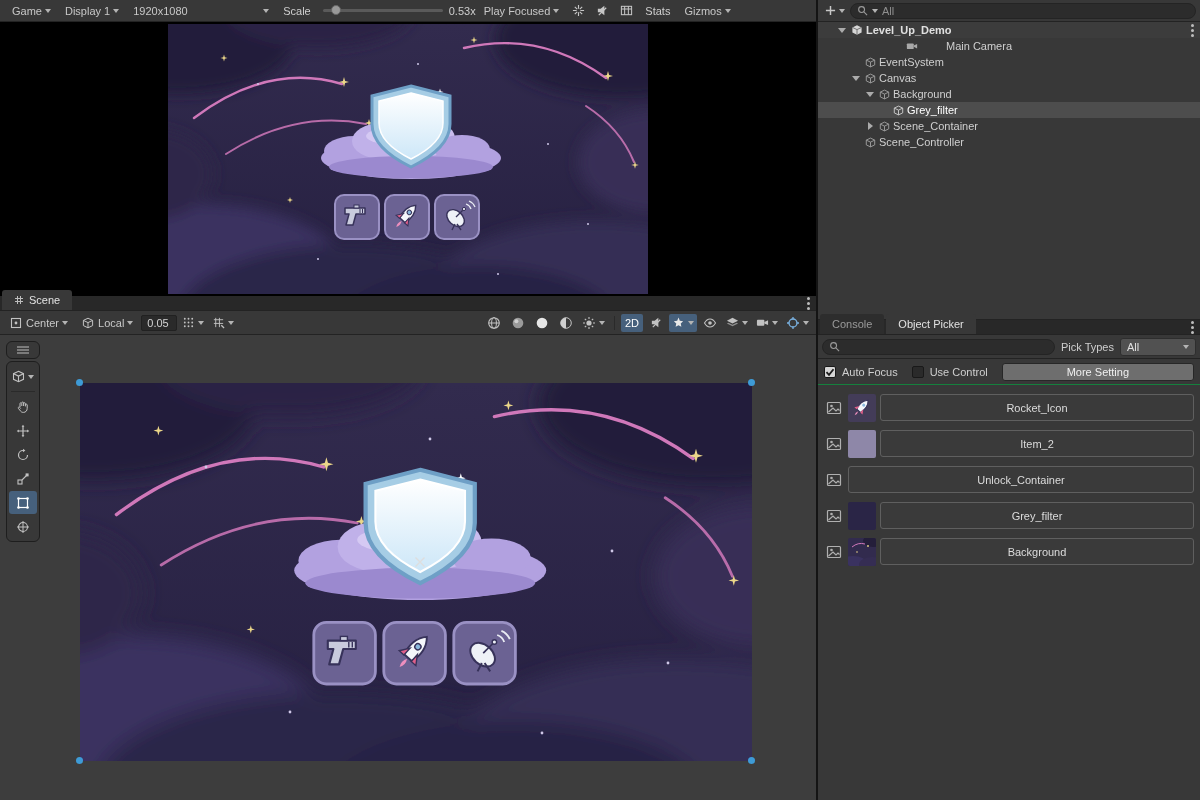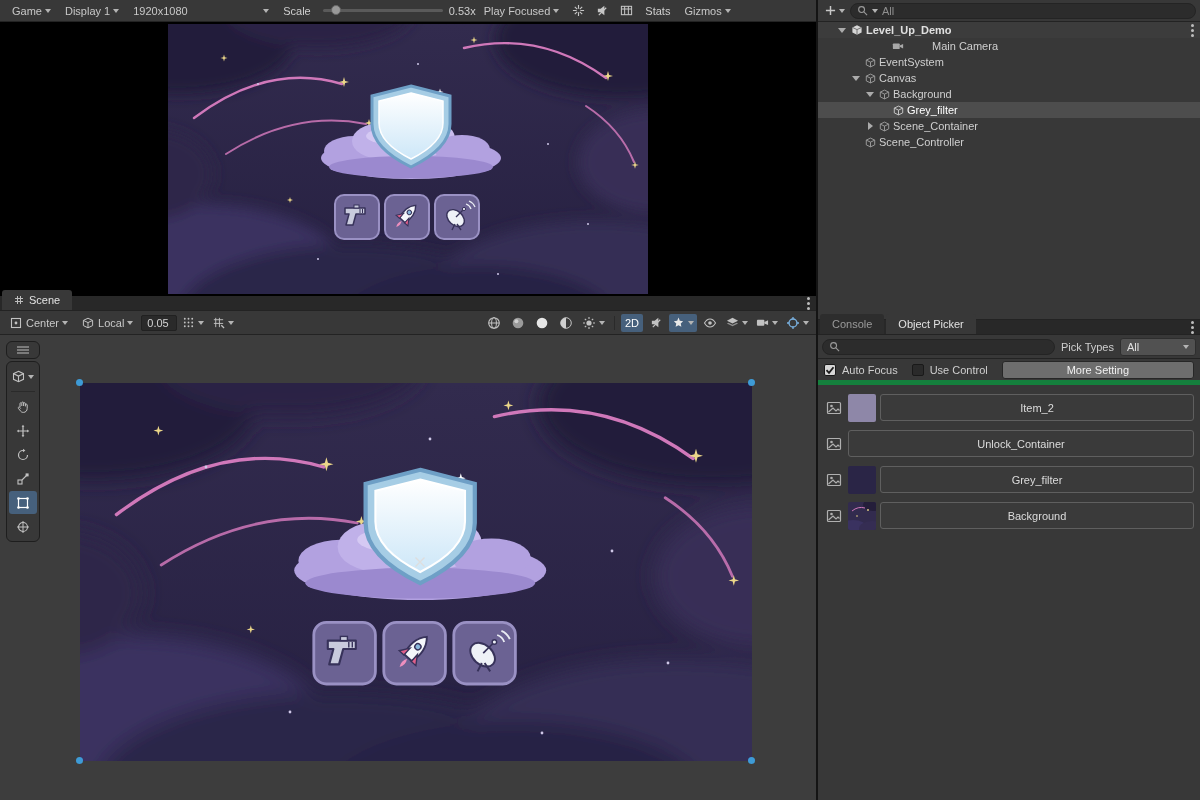--- a/index.html
+++ b/index.html
@@ -66,21 +66,21 @@
   #hier-tree { height:298px; background:#383838; border-bottom:1px solid #232323; overflow:hidden; }
   .trow { height:16px; display:flex; align-items:center; gap:3px; color:#cfcfcf; }
   .trow .slot { width:12px; display:flex; justify-content:center; flex:none; }
   .trow.header { background:#3c3c3c; font-weight:bold; color:#e0e0e0; }
   .trow.selected { background:#4d4d4d; color:#ffffff; }
 
   
   #picker-toolbar { height:24px; padding:0 4px; gap:6px; }
   .drop { background:#515151; border:1px solid #2e2e2e; border-radius:3px; height:18px; display:flex; align-items:center; justify-content:space-between; padding:0 6px; color:#e0e0e0; }
   #picktypes-drop { width:76px; }
-  #picker-options { height:26px; display:flex; align-items:center; gap:6px; padding:0 6px; background:#383838; border-bottom:5px solid #15803d; }
+  #picker-options { height:26px; display:flex; align-items:center; gap:6px; padding:0 6px; background:#383838; border-bottom:1px solid #15803d; }
   .cb { width:12px; height:12px; border-radius:2px; background:#2a2a2a; border:1px solid #191919; display:flex; align-items:center; justify-content:center; flex:none; }
   .cb.checked { background:#d6d6d6; }
   .cb-label { margin-right:8px; }
   #more-setting-btn { flex:1; height:18px; background:#6e6e6e; border:1px solid #272727; border-radius:3px; color:#f0f0f0; font-family:inherit; font-size:11px; }
   #picker-list { flex:1; background:#383838; padding:8px 6px; display:flex; flex-direction:column; gap:7px; overflow:hidden; }
   .prow { display:flex; align-items:center; gap:4px; height:29px; }
   .pimg { width:20px; height:20px; display:flex; align-items:center; justify-content:center; flex:none; }
   .pthumb { width:28px; height:28px; border-radius:2px; overflow:hidden; flex:none; }
   .pthumb svg { width:100%; height:100%; display:block; }
   .pbtn { flex:1; height:27px; background:#3a3a3a; border:1px solid #5f5f5f; border-radius:3px; color:#dcdcdc; font-family:inherit; font-size:11px; }
@@ -632,21 +632,21 @@
             </svg>
           </span>
         <span>Level_Up_Demo</span>
         <span class="sp"></span>
         <span class="dots3">
             <i></i>
             <i></i>
             <i></i>
           </span>
       </div>
-      <div class="trow" style="padding-left:34px;gap:28px;">
+      <div class="trow" style="padding-left:48px;gap:28px;">
         <span class="slot"></span>
         <span class="i">
             <svg width="12" height="12" viewBox="0 0 14 14">
               <rect x="1" y="4" width="8" height="6.5" rx="1" fill="#a8a8a8"></rect>
               <path d="M9 6.4 13 4.6v5.2L9 8Z" fill="#a8a8a8"></path>
             </svg>
           </span>
         <span>Main Camera</span>
       </div>
       <div class="trow" style="padding-left:32px;">
@@ -756,20 +756,40 @@
           </svg>
         </span>
       <span class="cb-label">Auto Focus</span>
       <span class="cb"></span>
       <span class="cb-label">Use Control</span>
       <button id="more-setting-btn">More Setting</button>
     </div>
 
     <div id="picker-list">
 
+      <div class="prow">
+        <span class="pimg i">
+            <svg width="16" height="16" viewBox="0 0 16 16">
+              <rect x="1.5" y="2.5" width="13" height="11" rx="1" fill="none" stroke="#b0b0b0" stroke-width="1.2"></rect>
+              <circle cx="5.5" cy="6" r="1.3" fill="#b0b0b0"></circle>
+              <path d="M2.5 12 7 8l3 3 2-2 1.5 1.5" fill="none" stroke="#b0b0b0" stroke-width="1.2"></path>
+            </svg>
+          </span>
+        <span class="pthumb" style="background:#433c58;">
+            <svg viewBox="0 0 28 28">
+              <g transform="translate(14,13) rotate(42)">
+                <path d="M0,-9 C3.5,-5.5 4,0 2.4,5 L-2.4,5 C-4,0 -3.5,-5.5 0,-9 Z" fill="#f4f6fa" stroke="#37325a"></path>
+                <circle cx="0" cy="-2.5" r="1.5" fill="#8bb9dd"></circle>
+                <path d="M2.4,0.8 L5.5,5.3 L2.4,5.3 Z M-2.4,0.8 L-5.5,5.3 L-2.4,5.3 Z" fill="#e0608a"></path>
+                <path d="M0,5.6 Q1.6,8.4 0,11 Q-1.6,8.4 0,5.6 Z" fill="#ee8fbe"></path>
+              </g>
+            </svg>
+          </span>
+        <button class="pbtn">Rocket_Icon</button>
+      </div>
 
       <div class="prow">
         <span class="pimg i">
             <svg width="16" height="16" viewBox="0 0 16 16">
               <rect x="1.5" y="2.5" width="13" height="11" rx="1" fill="none" stroke="#b0b0b0" stroke-width="1.2"></rect>
               <circle cx="5.5" cy="6" r="1.3" fill="#b0b0b0"></circle>
               <path d="M2.5 12 7 8l3 3 2-2 1.5 1.5" fill="none" stroke="#b0b0b0" stroke-width="1.2"></path>
             </svg>
           </span>
         <span class="pthumb" style="background:#8e87a8;"></span>

